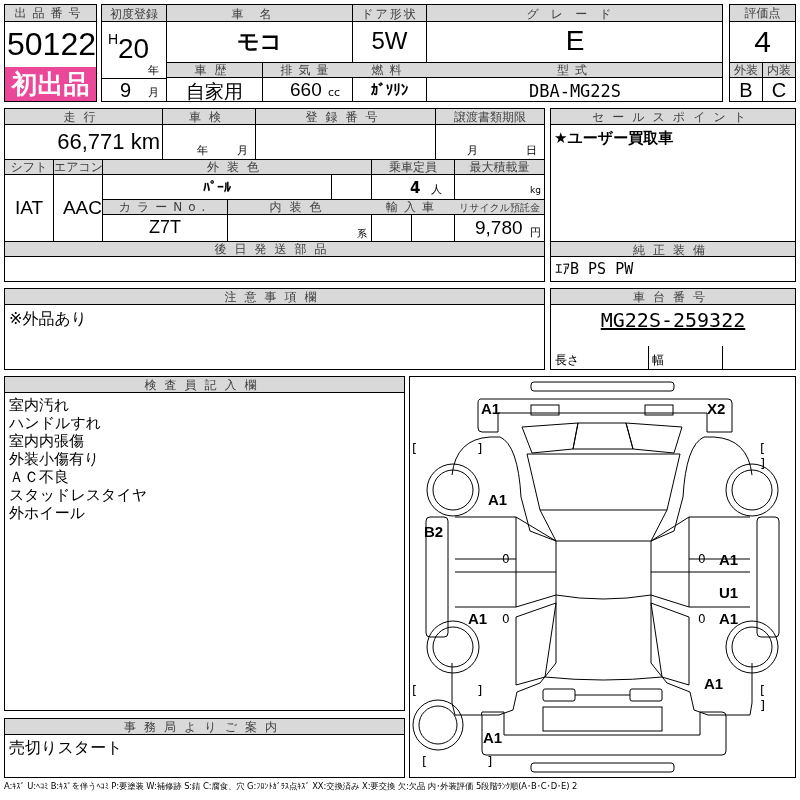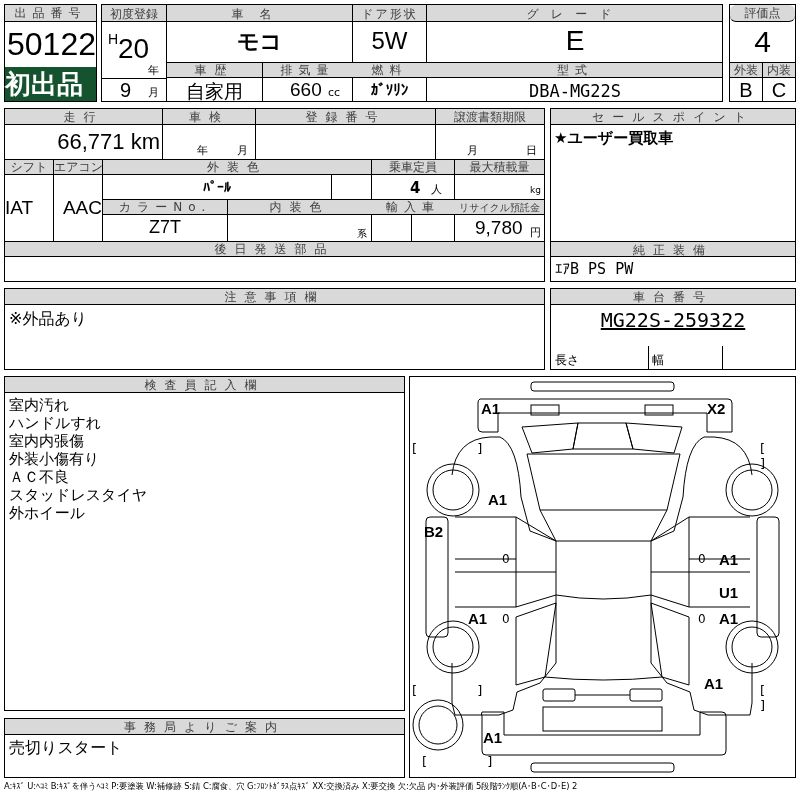--- a/index.html
+++ b/index.html
@@ -17,21 +17,21 @@
   .dmg{position:absolute;font-family:"Liberation Sans",sans-serif;font-size:15px;font-weight:bold;}
   .zero{position:absolute;font-size:12px;}
   .brk{position:absolute;font-size:13px;letter-spacing:28px;}
 </style>
 </head>
 <body>
 
 <div class="box" style="left:4px;top:4px;width:93px;height:98px;">
   <div class="cell gray lbl" style="left:0;top:0;width:91px;height:17px;line-height:17px;border-bottom:1px solid #000;letter-spacing:6px;">出品番号</div>
   <div class="t big" style="left:2px;top:19px;font-size:32px;line-height:40px;">50122</div>
-  <div class="cell bold" style="left:0;top:62px;width:91px;height:34px;background:#14532d;color:#fff;font-size:26px;line-height:34px;">初出品</div>
+  <div class="cell bold" style="left:0;top:62px;width:91px;height:34px;background:#ec4899;color:#fff;font-size:26px;line-height:34px;text-align:center;">初出品</div>
 </div>
 
 <div class="box" style="left:101px;top:4px;width:622px;height:98px;">
   <div class="cell gray" style="left:0;top:0;width:620px;height:17px;border-bottom:1px solid #000;"></div>
   <div class="t lbl" style="left:0;top:1px;width:64px;letter-spacing:0;">初度登録</div>
   <div class="vl" style="left:64px;top:0;height:96px;"></div>
   <div class="t lbl" style="left:65px;top:1px;width:185px;letter-spacing:16px;">車名</div>
   <div class="vl" style="left:250px;top:0;height:96px;"></div>
   <div class="t lbl" style="left:251px;top:1px;width:73px;">ドア形状</div>
   <div class="vl" style="left:324px;top:0;height:96px;"></div>
@@ -56,21 +56,21 @@
   <div class="t big" style="left:18px;top:74px;font-size:20px;">9</div>
   <div class="t" style="left:46px;top:80px;font-size:11px;">月</div>
   <div class="t" style="left:65px;top:74px;width:95px;text-align:center;font-size:19px;">自家用</div>
   <div class="t big" style="left:188px;top:74px;font-size:19px;">660</div>
   <div class="t" style="left:226px;top:81px;font-size:11px;">cc</div>
   <div class="t bold" style="left:251px;top:76px;width:73px;text-align:center;font-size:15px;">ｶﾞｿﾘﾝ</div>
   <div class="t mono" style="left:325px;top:76px;width:296px;text-align:center;font-size:17px;">DBA-MG22S</div>
 </div>
 
 <div class="box" style="left:729px;top:4px;width:67px;height:98px;">
-  <div class="cell gray lbl" style="left:0;top:0;width:65px;height:17px;line-height:17px;border-bottom:1px solid #000;letter-spacing:0;border-radius:6px;">評価点</div>
+  <div class="cell gray lbl" style="left:0;top:0;width:65px;height:17px;line-height:17px;border-bottom:1px solid #000;letter-spacing:0;">評価点</div>
   <div class="t big" style="left:0;top:20px;width:65px;text-align:center;font-size:30px;">4</div>
   <div class="hl" style="left:0;top:57px;width:65px;"></div>
   <div class="cell gray" style="left:0;top:58px;width:65px;height:15px;border-bottom:1px solid #000;"></div>
   <div class="vl" style="left:32px;top:57px;height:39px;"></div>
   <div class="t lbl" style="left:0;top:58px;width:32px;line-height:15px;letter-spacing:0;">外装</div>
   <div class="t lbl" style="left:33px;top:58px;width:32px;line-height:15px;letter-spacing:0;">内装</div>
   <div class="t big" style="left:0;top:74px;width:32px;text-align:center;font-size:20px;">B</div>
   <div class="t big" style="left:33px;top:74px;width:32px;text-align:center;font-size:20px;">C</div>
 </div>
 
@@ -96,21 +96,21 @@
   <div class="t lbl" style="left:0;top:51px;width:48px;line-height:15px;letter-spacing:0;">シフト</div>
   <div class="vl" style="left:48px;top:50px;height:82px;"></div>
   <div class="t lbl" style="left:49px;top:51px;width:48px;line-height:15px;letter-spacing:0;">エアコン</div>
   <div class="vl" style="left:97px;top:50px;height:82px;"></div>
   <div class="t lbl" style="left:98px;top:51px;width:268px;line-height:15px;letter-spacing:8px;">外装色</div>
   <div class="vl" style="left:366px;top:50px;height:82px;"></div>
   <div class="t lbl" style="left:367px;top:51px;width:82px;line-height:15px;letter-spacing:0;">乗車定員</div>
   <div class="vl" style="left:449px;top:50px;height:82px;"></div>
   <div class="t lbl" style="left:450px;top:51px;width:89px;line-height:15px;letter-spacing:0;">最大積載量</div>
 
-  <div class="t big" style="left:0;top:88px;width:48px;text-align:left;font-size:19px;">IAT</div>
+  <div class="t big" style="left:0;top:88px;width:48px;text-align:center;font-size:19px;">IAT</div>
   <div class="t big" style="left:49px;top:88px;width:48px;text-align:right;font-size:19px;">AAC</div>
   <div class="t bold" style="left:98px;top:70px;width:228px;text-align:center;font-size:14px;">ﾊﾟｰﾙ</div>
   <div class="vl" style="left:326px;top:66px;height:24px;"></div>
   <div class="t bold" style="left:405px;top:70px;font-size:15px;">4</div>
   <div class="t" style="left:426px;top:73px;font-size:11px;">人</div>
   <div class="t" style="left:525px;top:76px;font-size:9px;">kg</div>
 
   <div class="hl" style="left:97px;top:90px;width:442px;"></div>
   <div class="cell gray" style="left:98px;top:91px;width:441px;height:15px;border-bottom:1px solid #000;"></div>
   <div class="t lbl" style="left:98px;top:91px;width:124px;line-height:15px;letter-spacing:6px;">カラーNo.</div>

